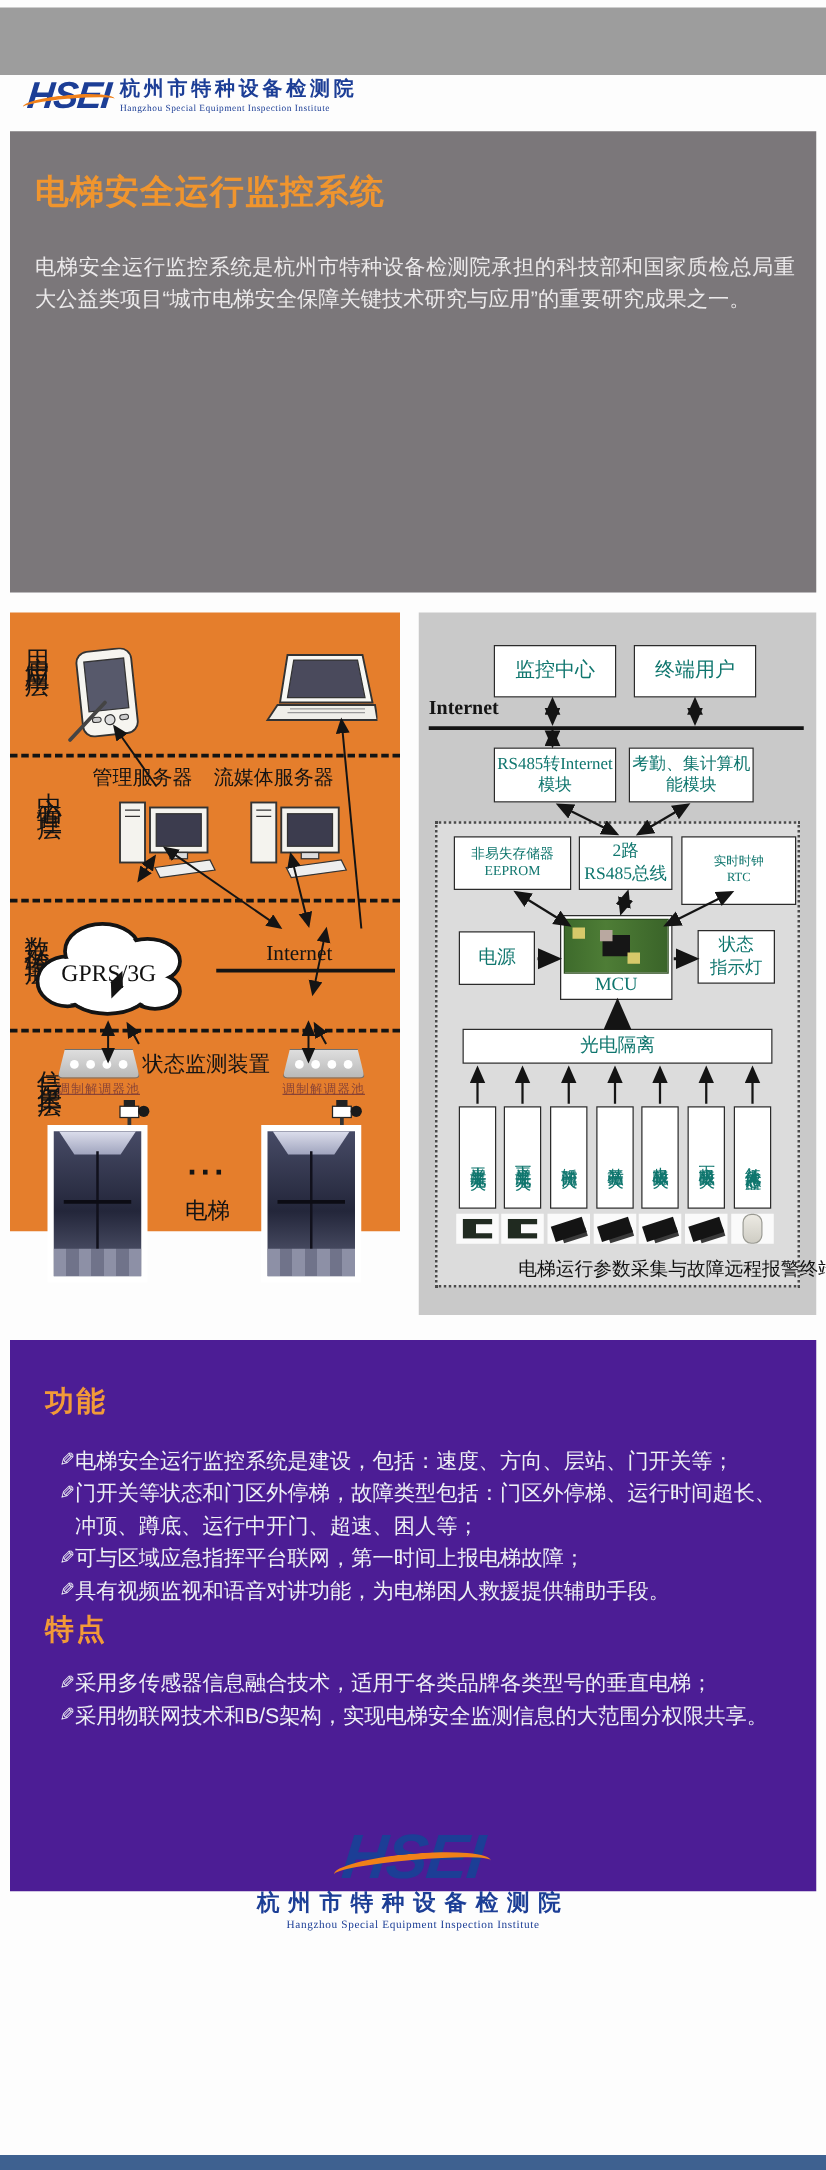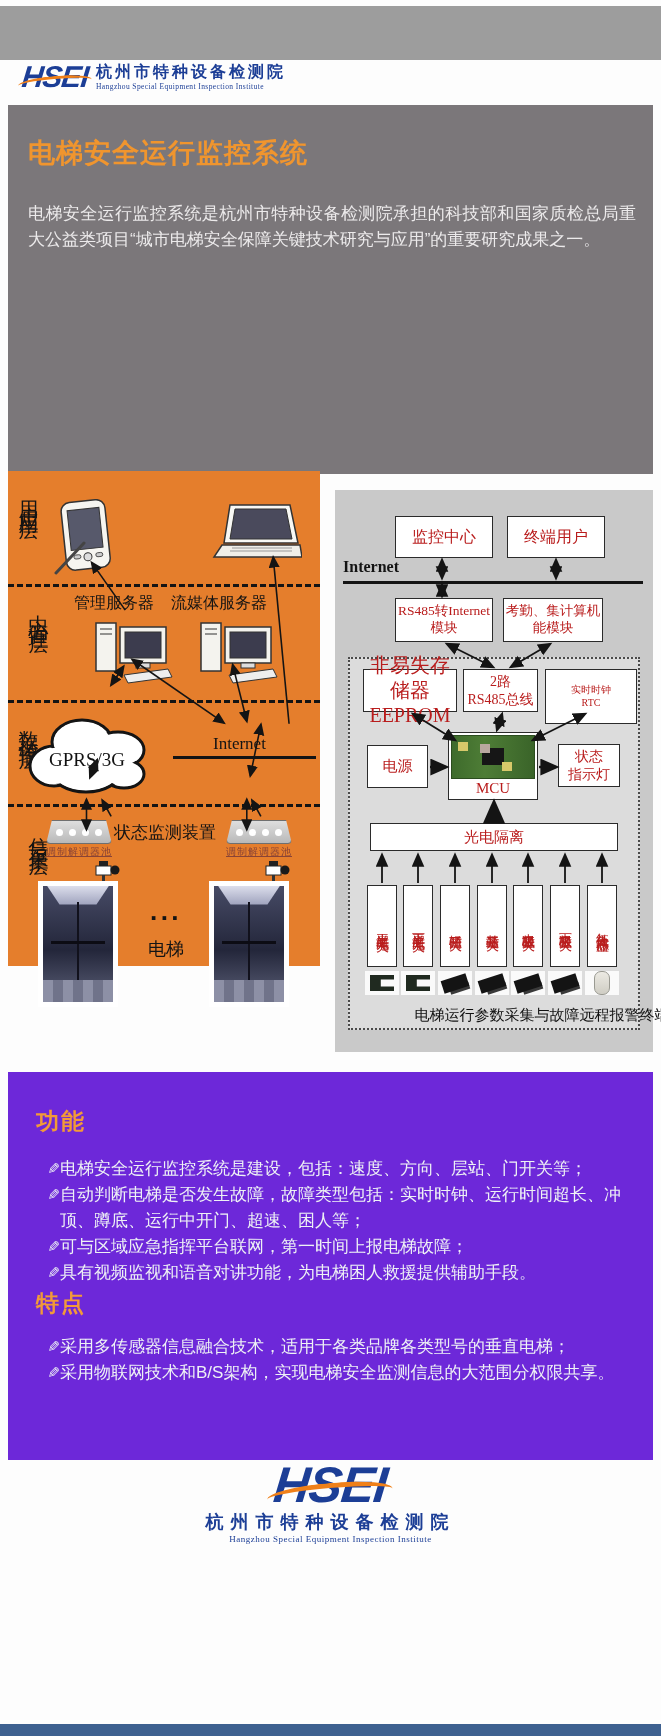--- a/index.html
+++ b/index.html
@@ -22,24 +22,24 @@
   .intro{position:absolute;left:8px;top:105px;width:645px;height:369px;background:#7b777a;}
   .intro-title{position:absolute;left:20px;top:30px;margin:0;color:#f0952e;
                font-size:27px;font-weight:bold;letter-spacing:1px;}
   .intro-p{position:absolute;left:20px;width:608px;margin:0;color:#eceaeb;
            font-size:17px;line-height:26px;text-align:justify;}
   .p1{top:96px;}
   .p2{top:162px;}
   
   .dbox{position:absolute;background:#fff;border:1.5px solid #2b2b2b;box-sizing:border-box;
         display:flex;flex-direction:column;align-items:center;justify-content:center;
-        font-family:"Liberation Serif","DejaVu Serif",serif;color:#b91c1c;text-align:center;line-height:1.25;}
+        font-family:"Liberation Serif","DejaVu Serif",serif;color:#0f766e;text-align:center;line-height:1.25;}
   .arrows{position:absolute;left:0;top:0;width:100%;height:100%;pointer-events:none;}
   
-  .arch{position:absolute;left:8px;top:471px;width:312px;height:495px;background:#e57e2c;}
+  .arch{position:absolute;left:8px;top:490px;width:312px;height:495px;background:#e57e2c;}
   .vlabel{position:absolute;writing-mode:vertical-rl;text-orientation:upright;
           font-family:"Liberation Serif","DejaVu Serif",serif;font-size:20px;color:#141414;
           letter-spacing:5px;}
   .dash{position:absolute;left:0;width:100%;height:0;border-top:3px dashed #141414;}
   .lbl{position:absolute;font-family:"Liberation Serif","DejaVu Serif",serif;color:#141414;}
   .inet-line{position:absolute;background:#141414;height:3px;}
   .modem{position:absolute;width:64px;height:22px;background:linear-gradient(#dedede,#b9b9b9);
          border:1px solid #6f6f6f;border-radius:4px;clip-path:polygon(9% 0,91% 0,100% 100%,0 100%);}
   .modem .dots{position:absolute;left:9px;top:8px;width:7px;height:7px;border-radius:50%;background:#fff;
          box-shadow:13px 0 0 #fff,26px 0 0 #fff,39px 0 0 #fff;}
@@ -66,21 +66,21 @@
   .ph-mag{width:26px;height:13px;background:#141414;transform:rotate(-18deg);box-shadow:3px 6px 0 -3px #3a3a3a;}
   .ph-pir{width:14px;height:22px;background:linear-gradient(#eceae3,#cfcdc4);border:1px solid #9a9a92;border-radius:7px;}
   .caption{position:absolute;left:13px;top:516px;width:292px;text-align:center;
            font-family:"Liberation Serif","DejaVu Serif",serif;font-size:15px;color:#111;padding-left:48px;}
   .mcu-board{width:82px;height:42px;background:linear-gradient(90deg,#3e6b2c,#4e7d36 40%,#3a6429);
              border:1px solid #2c4d1f;position:relative;margin-top:2px;}
   .mcu-board:before{content:"";position:absolute;left:36%;top:28%;width:28%;height:42%;background:#161616;}
   .mcu-board:after{content:"";position:absolute;left:7%;top:14%;width:13%;height:22%;background:#d7c96a;
              box-shadow:44px 20px 0 #d7c96a,22px 2px 0 #b9a8a0;}
   
-  .blue{position:absolute;left:8px;top:1072px;width:645px;height:388px;background:#6d28d9;color:#eef1f5;}
+  .blue{position:absolute;left:8px;top:1072px;width:645px;height:441px;background:#4c1d95;color:#eef1f5;}
   .bh{position:absolute;left:28px;margin:0;color:#f29a38;font-size:23px;font-weight:bold;letter-spacing:2px;}
   .blist{position:absolute;left:28px;width:596px;}
   .bitem{display:flex;align-items:flex-start;font-size:17px;line-height:26px;}
   .bullet{flex:none;width:24px;font-size:15px;transform:scaleX(-1);display:inline-block;}
   
   .footer-logo{position:absolute;left:0;top:1460px;width:100%;text-align:center;}
   .hsei-lg .hsei-word{font-size:50px;line-height:50px;}
   .footer-logo .org-cn{font-size:18px;letter-spacing:7px;margin-top:2px;}
   .footer-logo .org-en{font-size:9px;letter-spacing:0.5px;margin-top:2px;}
   .bottom-bar{position:absolute;left:0;top:1724px;width:661px;height:12px;background:#3e6190;}
@@ -255,21 +255,21 @@
       <span>RS485转Internet</span>
       <span>模块</span>
     </div>
     <div class="dbox" style="left:168px;top:108px;width:100px;height:44px;font-size:13.5px">
       <span>考勤、集计算机</span>
       <span>能模块</span>
     </div>
 
     <div class="dotted"></div>
 
-    <div class="dbox" style="left:28px;top:179px;width:94px;height:43px;font-size:20px">
+    <div class="dbox" style="left:28px;top:179px;width:94px;height:43px;font-size:11px">
       <span>非易失存储器</span>
       <span>EEPROM</span>
     </div>
     <div class="dbox" style="left:128px;top:179px;width:75px;height:43px;font-size:14px">
       <span>2路</span>
       <span>RS485总线</span>
     </div>
     <div class="dbox" style="left:210px;top:179px;width:92px;height:55px;font-size:10px">
       <span>实时时钟</span>
       <span>RTC</span>
@@ -350,21 +350,21 @@
 
   <div class="blue">
     <h2 class="bh" style="top:34px">功能</h2>
     <div class="blist" style="top:84px">
       <div class="bitem">
         <span class="bullet">✎</span>
         <span>电梯安全运行监控系统是建设，包括：速度、方向、层站、门开关等；</span>
       </div>
       <div class="bitem">
         <span class="bullet">✎</span>
-        <span>自动判断电梯是否发生故障，故障类型包括：实时时钟、运行时间超长、冲顶、蹲底、运行中开门、超速、困人等；</span>
+        <span>门开关等状态和门区外停梯，故障类型包括：门区外停梯、运行时间超长、冲顶、蹲底、运行中开门、超速、困人等；</span>
       </div>
       <div class="bitem">
         <span class="bullet">✎</span>
         <span>可与区域应急指挥平台联网，第一时间上报电梯故障；</span>
       </div>
       <div class="bitem">
         <span class="bullet">✎</span>
         <span>具有视频监视和语音对讲功能，为电梯困人救援提供辅助手段。</span>
       </div>
     </div>

